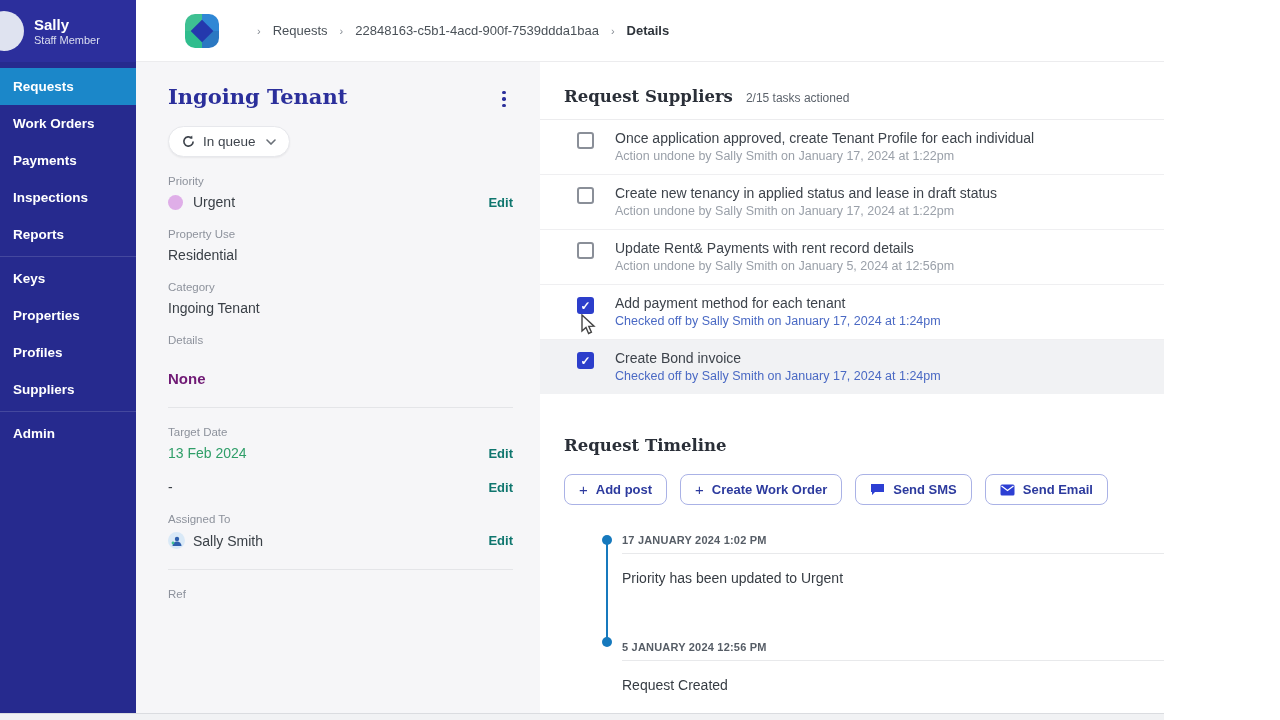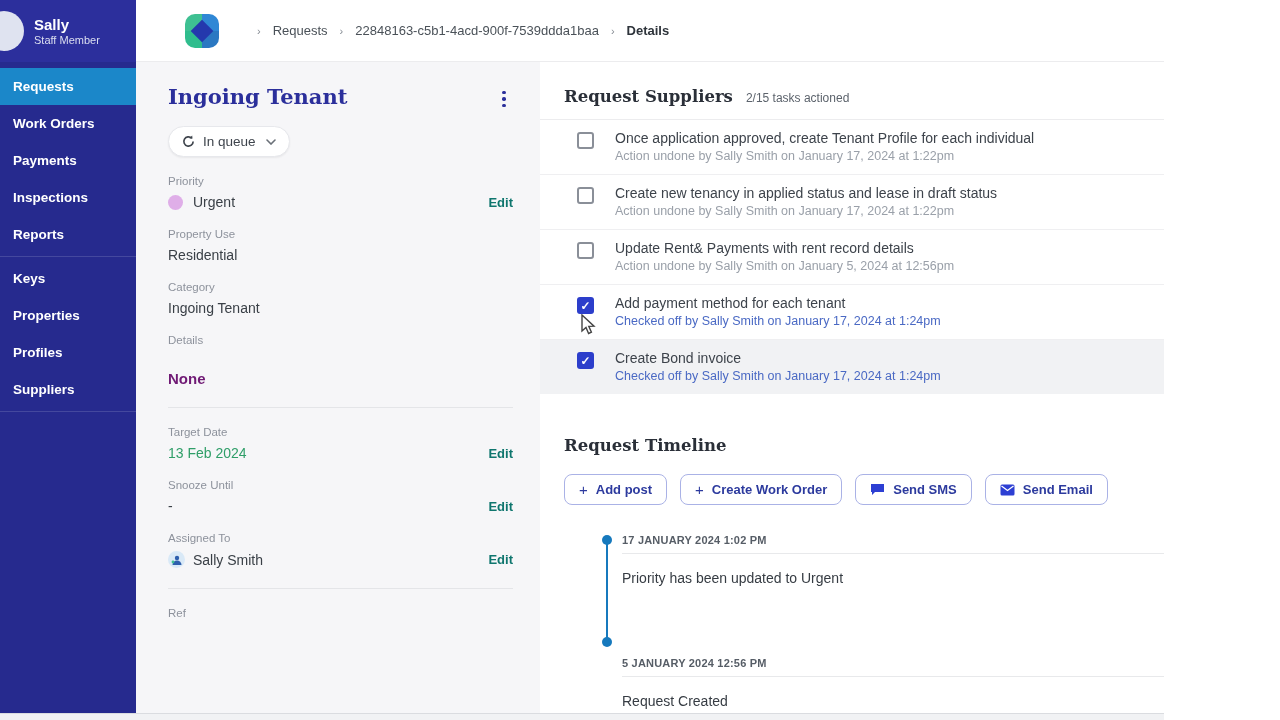--- a/index.html
+++ b/index.html
@@ -72,21 +72,21 @@
   .tl-section { padding:42px 0 0 24px; }
   .tl-buttons { display:flex; gap:13px; margin-top:19px; }
   .tl-btn { display:inline-flex; align-items:center; height:31px; padding:0 14px; border:1.5px solid #aab2e6; border-radius:8px; background:#fff; font-size:13px; font-weight:bold; color:#2c3a9e; cursor:pointer; gap:8px; }
   .tl-btn .plus { font-size:15px; font-weight:normal; color:#2c3a9e; line-height:1; }
   .tl-body { position:relative; margin-top:21px; }
   .tl-line { position:absolute; left:42px; top:14px; width:2px; height:102px; background:#1679bd; }
   .tl-dot { position:absolute; left:38px; width:10px; height:10px; border-radius:50%; background:#1679bd; }
   .tl-dot.d1 { top:9px; }
   .tl-dot.d2 { top:111px; }
   .tl-entry { margin-left:58px; position:relative; }
-  .tl-entry.e2 { margin-top:63px; }
+  .tl-entry.e2 { margin-top:47px; }
   .tl-head { position:relative; height:28px; display:flex; align-items:center; border-bottom:1px solid #e8e9eb; }
   .tl-date { font-size:11px; font-weight:bold; color:#565d66; letter-spacing:0.2px; }
   .tl-byline { position:absolute; right:-14px; top:2px; display:flex; align-items:center; white-space:nowrap; }
   .tl-by-txt { font-size:11px; color:#8b909a; margin-left:7px; }
   .tl-body-text { font-size:14px; color:#363c43; margin-top:16px; }
   .tl-avatar { width:18px; height:18px; border-radius:50%; background:#d9e9f7; display:flex; align-items:center; justify-content:center; overflow:hidden; }
 
   
   .bottom-strip { position:absolute; left:0; bottom:0; width:1280px; height:7px; background:#f1f2f4; border-top:1px solid #dadce0; z-index:9; }
   .cursor { position:absolute; left:580px; top:314px; z-index:20; pointer-events:none; }
@@ -127,20 +127,23 @@
       <div class="sb-item">
           <span>Properties</span>
         </div>
       <div class="sb-item">
           <span>Profiles</span>
         </div>
       <div class="sb-item">
           <span>Suppliers</span>
         </div>
       <div class="sb-divider"></div>
+      <div class="sb-item">
+          <span>Admin</span>
+        </div>
     </div>
   </div>
 
   <div class="topbar">
     <div class="logo">
       <div class="q q1"></div>
         <div class="q q2"></div>
         <div class="q q3"></div>
         <div class="q q4"></div>
       <div class="diamond"></div>
@@ -207,21 +210,20 @@
 
     <div class="field">
       <div class="f-label">Target Date</div>
       <div class="f-valrow">
         <span class="f-value green">13 Feb 2024</span>
         <span class="edit-link">Edit</span>
       </div>
     </div>
 
     <div class="field">
-      <div class="f-label">Snooze Until</div>
       <div class="f-valrow">
         <span class="f-value">-</span>
         <span class="edit-link">Edit</span>
       </div>
     </div>
 
     <div class="field">
       <div class="f-label">Assigned To</div>
       <div class="f-valrow">
         <span class="f-value">

